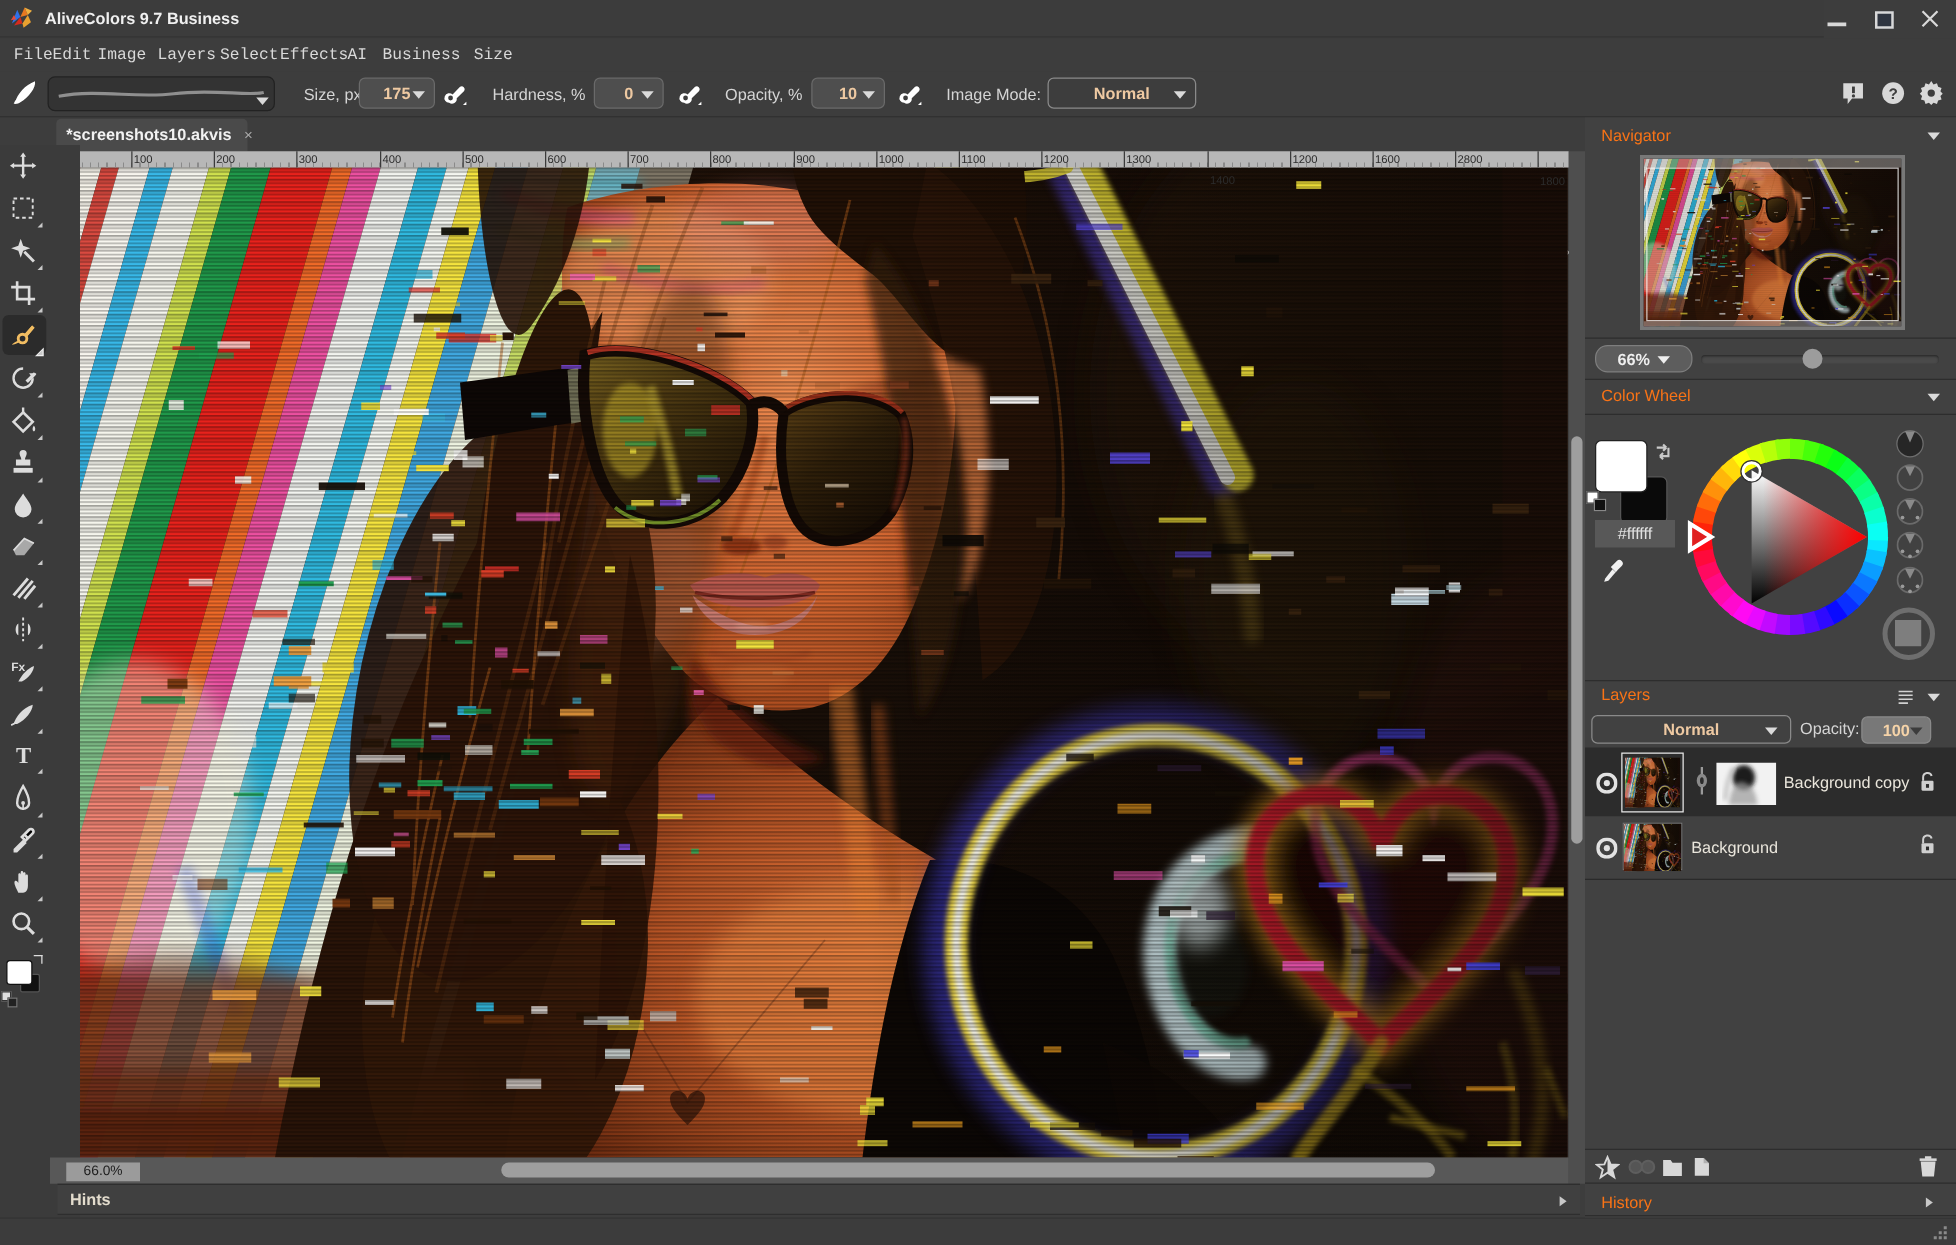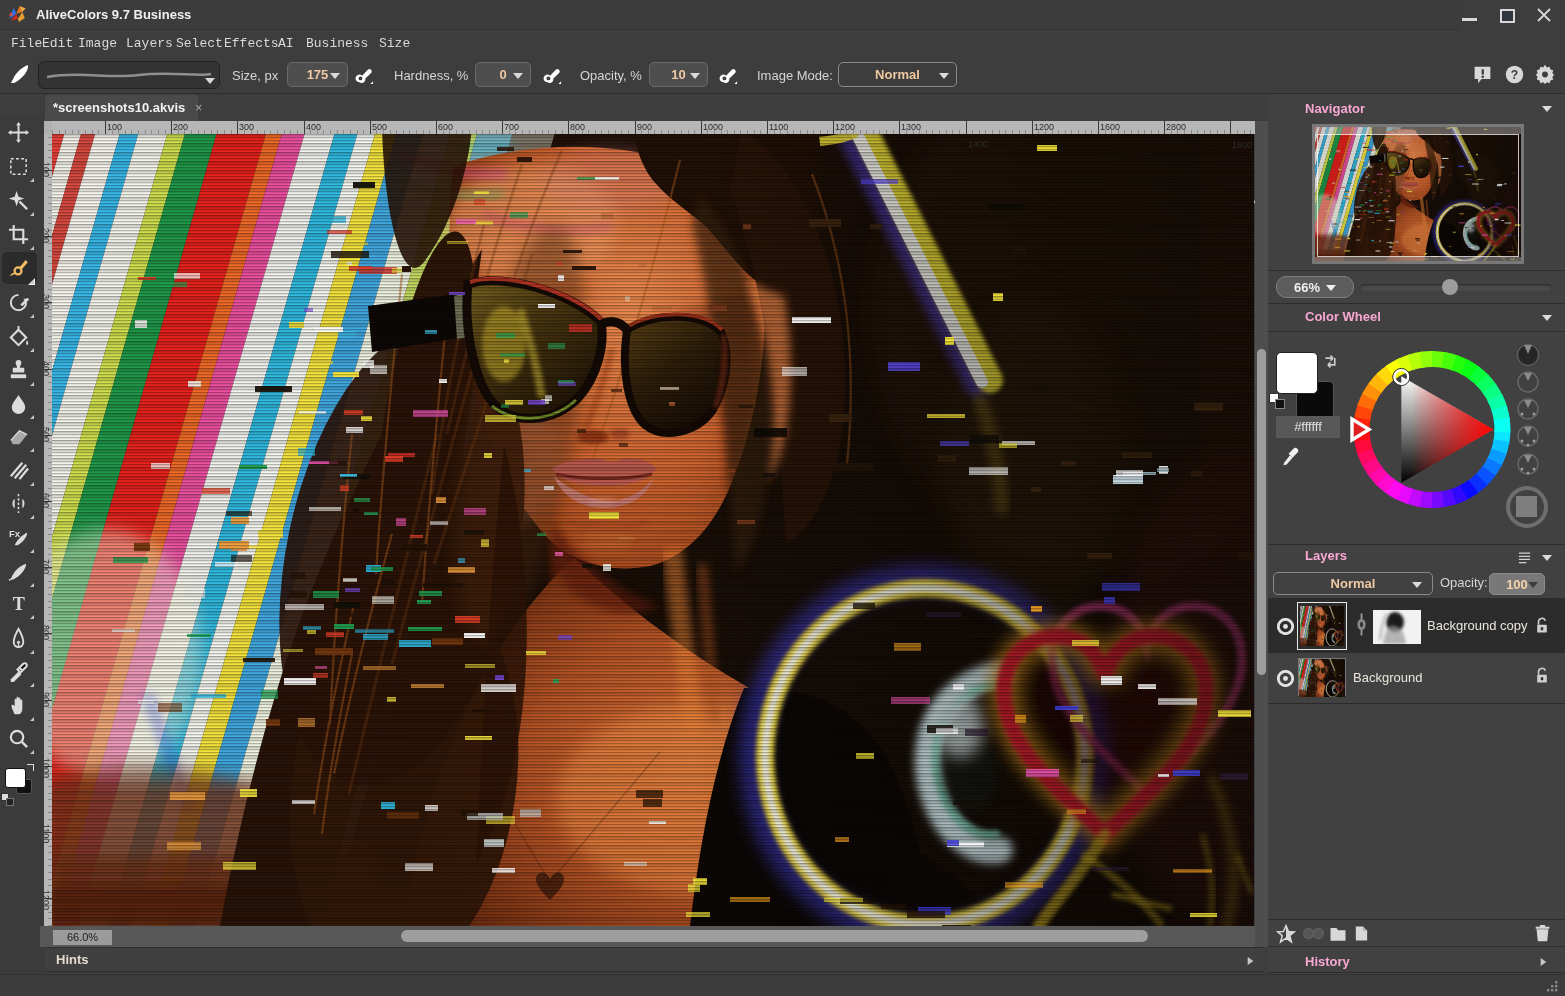--- a/index.html
+++ b/index.html
@@ -20,33 +20,33 @@
   border-radius:4px 4px 0 0; color:#f2f2f2; font-size:13px; font-weight:bold; line-height:25px; padding-left:8px; }
 #hruler { position:absolute; left:52px; top:121px; width:1203px; height:13px; background:#b7b7b7;
   font-size:9px; color:#2c2c2c;
   background-image:repeating-linear-gradient(90deg, #8a8a8a 0 1px, transparent 1px 6.62px);
   background-position:0 bottom; background-size:100% 4px; background-repeat:no-repeat; }
 #vruler { position:absolute; left:40px; top:134px; width:12px; height:792px; background:#b7b7b7;
   font-size:9px; color:#2c2c2c;
   background-image:repeating-linear-gradient(0deg, #8a8a8a 0 1px, transparent 1px 6.62px);
   background-position:right 0; background-size:4px 100%; background-repeat:no-repeat; }
 #rcorner { position:absolute; left:40px; top:121px; width:12px; height:13px; background:#b0b0b0; }
-#toolcol { position:absolute; left:0; top:116px; width:44px; height:880px; background:#3b3b3b; }
+#toolcol { position:absolute; left:0; top:116px; width:64px; height:880px; background:#3b3b3b; }
 #canvas { position:absolute; left:52px; top:134px; width:1202px; height:792px; background:#1b120c; }
 #hscrollrow { position:absolute; left:40px; top:926px; width:1215px; height:21px; background:#585858; }
 #hthumb { position:absolute; left:361px; top:4px; width:747px; height:12px; background:#9e9e9e; border-radius:6px; }
 #zoomchip { position:absolute; left:13px; top:4px; width:59px; height:15px; background:#9b9b9b; color:#1c1c1c;
   font-size:11px; text-align:center; line-height:15px; }
 #vscroll { position:absolute; left:1255px; top:121px; width:13px; height:826px; background:#4e4e4e; }
 #vthumb { position:absolute; left:2px; top:228px; width:9px; height:326px; background:#9e9e9e; border-radius:5px; }
 #hints { position:absolute; left:46px; top:947px; width:1218px; height:25px; background:#404040;
   border-top:1px solid #2e2e2e; border-bottom:1px solid #2e2e2e; color:#e3dccd; font-weight:bold; font-size:13px; line-height:24px; padding-left:10px; }
 #statusbar { position:absolute; left:0; top:974px; width:1565px; height:22px; background:#3c3c3c; border-top:1px solid #333; }
 #rpanel { position:absolute; left:1268px; top:94px; width:297px; height:880px; background:#414141; font-size:13px; color:#d5d5d5; }
-.phead { color:#f9a8d4; font-weight:bold; font-size:13px;margin-left:24px; }
+.phead { color:#f97316; font-weight:normal; font-size:13px; }
 .sep { position:absolute; left:0; width:297px; height:1px; background:#2d2d2d; }
 .tri-r { width:0; height:0; border-top:5px solid transparent; border-bottom:5px solid transparent; border-left:7px solid #d8d8d8; }
 </style></head>
 <body>
 <svg width="0" height="0" style="position:absolute">
     <defs>
 <filter id="mb" x="-30%" y="-30%" width="160%" height="160%">
         <feGaussianBlur stdDeviation="1.6"></feGaussianBlur>
       </filter>
 
@@ -572,21 +572,21 @@
  <div style="position:absolute;left:8px;top:5px"><svg viewBox="0 0 24 24" style="width:24px;height:24px">
         <path d="M4 20 C6 13 12 6 20 3 C21 8 15 16 8 20 C7 21 5 21 4 20 Z" fill="#fff"></path>
         <path d="M3 21 C3.5 19.5 4 18.5 5 18 L7 20 C6 21 4.8 21.3 3 21 Z" fill="#fff"></path>
       </svg></div>
  <div style="position:absolute;left:38px;top:4px;width:182px;height:28px;background:#333;border:1px solid #222;border-radius:6px">
    <svg viewBox="0 0 180 26" style="width:100%;height:100%">
         <path d="M8 15 C40 9 70 17 100 13 C130 9 160 15 172 12" stroke="#8f8f8f" stroke-width="2.5" fill="none"></path>
       </svg>
    <i class="dda" style="right:4px;top:16px"></i>
  </div>
- <span style="position:absolute;left:232px;top:11px">Size, px</span>
+ <span style="position:absolute;left:243px;top:11px">Size, px</span>
  <div class="ddbox" style="left:287px;top:5px;width:61px">175<i class="dda"></i></div>
  <div style="position:absolute;left:352px;top:6px"><svg viewBox="0 0 24 24" style="width:22px;height:22px">
         <path d="M8 21 a4.2 4.2 0 1 1 3-7.2 L17.5 7 a2.6 2.6 0 0 1 3.6 3.6 L14.6 17 A4.2 4.2 0 0 1 8 21 Z" fill="#fff"></path>
         <circle cx="9.2" cy="16.8" r="2.1" fill="#3d3d3d"></circle>
         <path d="M23 20 L23 23 L20 23 Z" fill="#fff"></path>
       </svg></div>
  <span style="position:absolute;left:394px;top:11px">Hardness, %</span>
  <div class="ddbox" style="left:475px;top:5px;width:56px">0<i class="dda"></i></div>
  <div style="position:absolute;left:540px;top:6px"><svg viewBox="0 0 24 24" style="width:22px;height:22px">
         <path d="M8 21 a4.2 4.2 0 1 1 3-7.2 L17.5 7 a2.6 2.6 0 0 1 3.6 3.6 L14.6 17 A4.2 4.2 0 0 1 8 21 Z" fill="#fff"></path>

